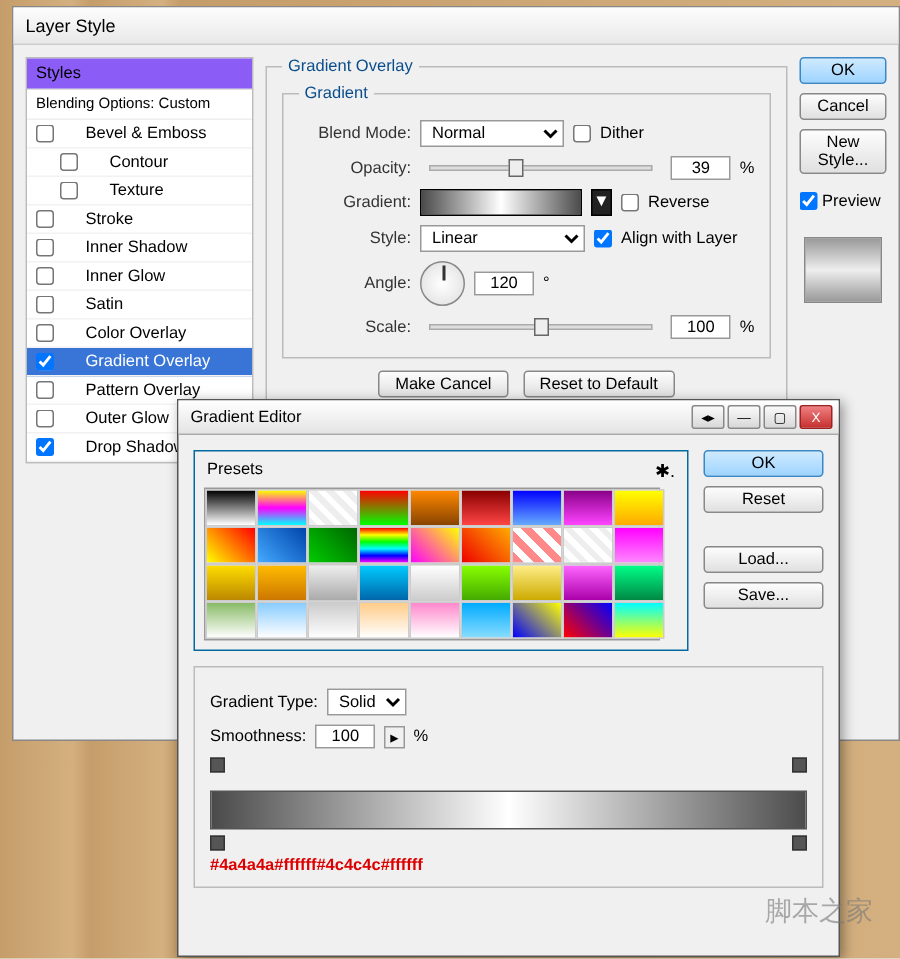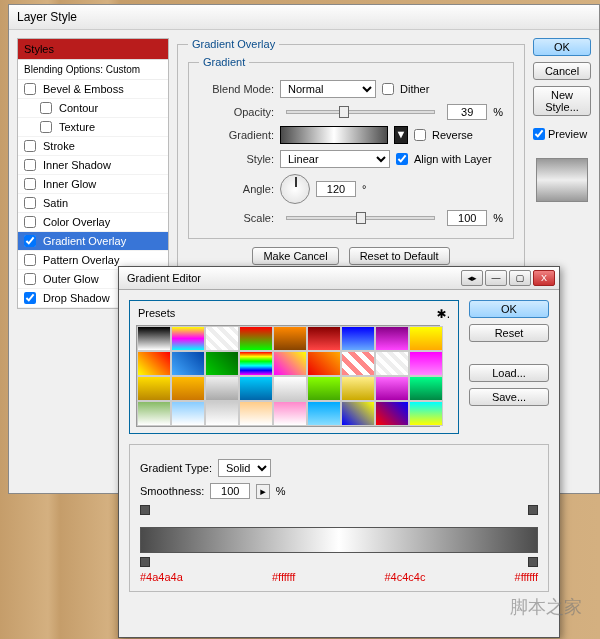--- a/index.html
+++ b/index.html
@@ -1,23 +1,23 @@
 <!DOCTYPE html>
 <html><head>
 <meta charset="utf-8">
 <style>
 *{box-sizing:border-box;margin:0;padding:0;font-family:"Segoe UI",Tahoma,sans-serif;font-size:11px}
 body{width:600px;height:639px;background:linear-gradient(90deg,#c59d6a 0%,#d4b080 8%,#c59d6a 10%,#d4b080 18%,#c59d6a 20%,#d4b080 100%);overflow:hidden;position:relative}
 .ls-win{position:absolute;left:8px;top:4px;width:592px;height:490px;background:#f0f0f0;border:1px solid #888}
 .title-bar{background:linear-gradient(#fdfdfd,#e8e8e8);border-bottom:1px solid #ccc;padding:5px 8px;font-size:12px}
 .ls-body{display:flex;padding:8px;gap:8px}
 .styles-panel{width:152px;border:1px solid #bbb;background:#fff}
-.styles-hdr{padding:4px 6px;border-bottom:1px solid #ddd;background:#b91c1c}
+.styles-hdr{padding:4px 6px;border-bottom:1px solid #ddd;background:#8b5cf6}
 .sub-hdr{padding:4px 6px;border-bottom:1px solid #eee;font-size:10px}
-.style-item{display:flex;align-items:center;padding:3px 6px;gap:7px;border-bottom:1px solid #f2f2f2}
+.style-item{display:flex;align-items:center;padding:3px 6px;gap:21px;border-bottom:1px solid #f2f2f2}
 .style-item.sel{background:#3875d7;color:#fff}
 .style-item.indent{padding-left:22px}
 input[type=checkbox]{width:12px;height:12px}
 .grad-panel{flex:1;position:relative}
 fieldset{border:1px solid #bbb;padding:6px 10px;margin-bottom:4px}
 fieldset legend{color:#0a4d8c;padding:0 4px}
 .frow{display:flex;align-items:center;margin:6px 0;gap:6px}
 .frow .lab{width:75px;text-align:right;color:#333}
 select,input[type=text]{border:1px solid #999;padding:1px 3px;background:#fff}
 .num{width:40px;text-align:center}
@@ -46,21 +46,21 @@
 .swatch-grid{display:grid;grid-template-columns:repeat(9,1fr);gap:0;width:304px;border:1px solid #999}
 .sw{width:34px;height:25px;border:1px solid #ccc}
 .ge-right{width:80px;display:flex;flex-direction:column;gap:6px}
 .ge-right .btn{text-align:center}
 .name-row{display:flex;align-items:center;gap:8px;padding:4px 10px 8px}
 .name-row input{flex:1;padding:2px 4px}
 .gfs{margin:0 10px;border:1px solid #bbb;padding:8px 10px}
 .gbar{height:26px;background:linear-gradient(90deg,#4a4a4a 0%,#fff 50%,#4c4c4c 100%);border:1px solid #555;margin:10px 0 4px}
 .stops{display:flex;justify-content:space-between;position:relative;height:12px}
 .stop{width:10px;height:10px;border:1px solid #333;background:#555}
-.hex-row{display:flex;justify-content:space-between;color:#d00;font-weight:normal;margin-top:2px;font-size:11px}
+.hex-row{display:flex;color:#d00;font-weight:bold;margin-top:2px;font-size:11px}
 .wm{position:absolute;right:18px;bottom:20px;color:rgba(120,120,120,.6);font-size:18px;font-family:Liberation Mono, monospace}
 </style>
 </head>
 <body>
 
 <div class="ls-win">
  <div class="title-bar">Layer Style</div>
  <div class="ls-body">
   <div class="styles-panel">
    <div class="styles-hdr">Styles</div>

